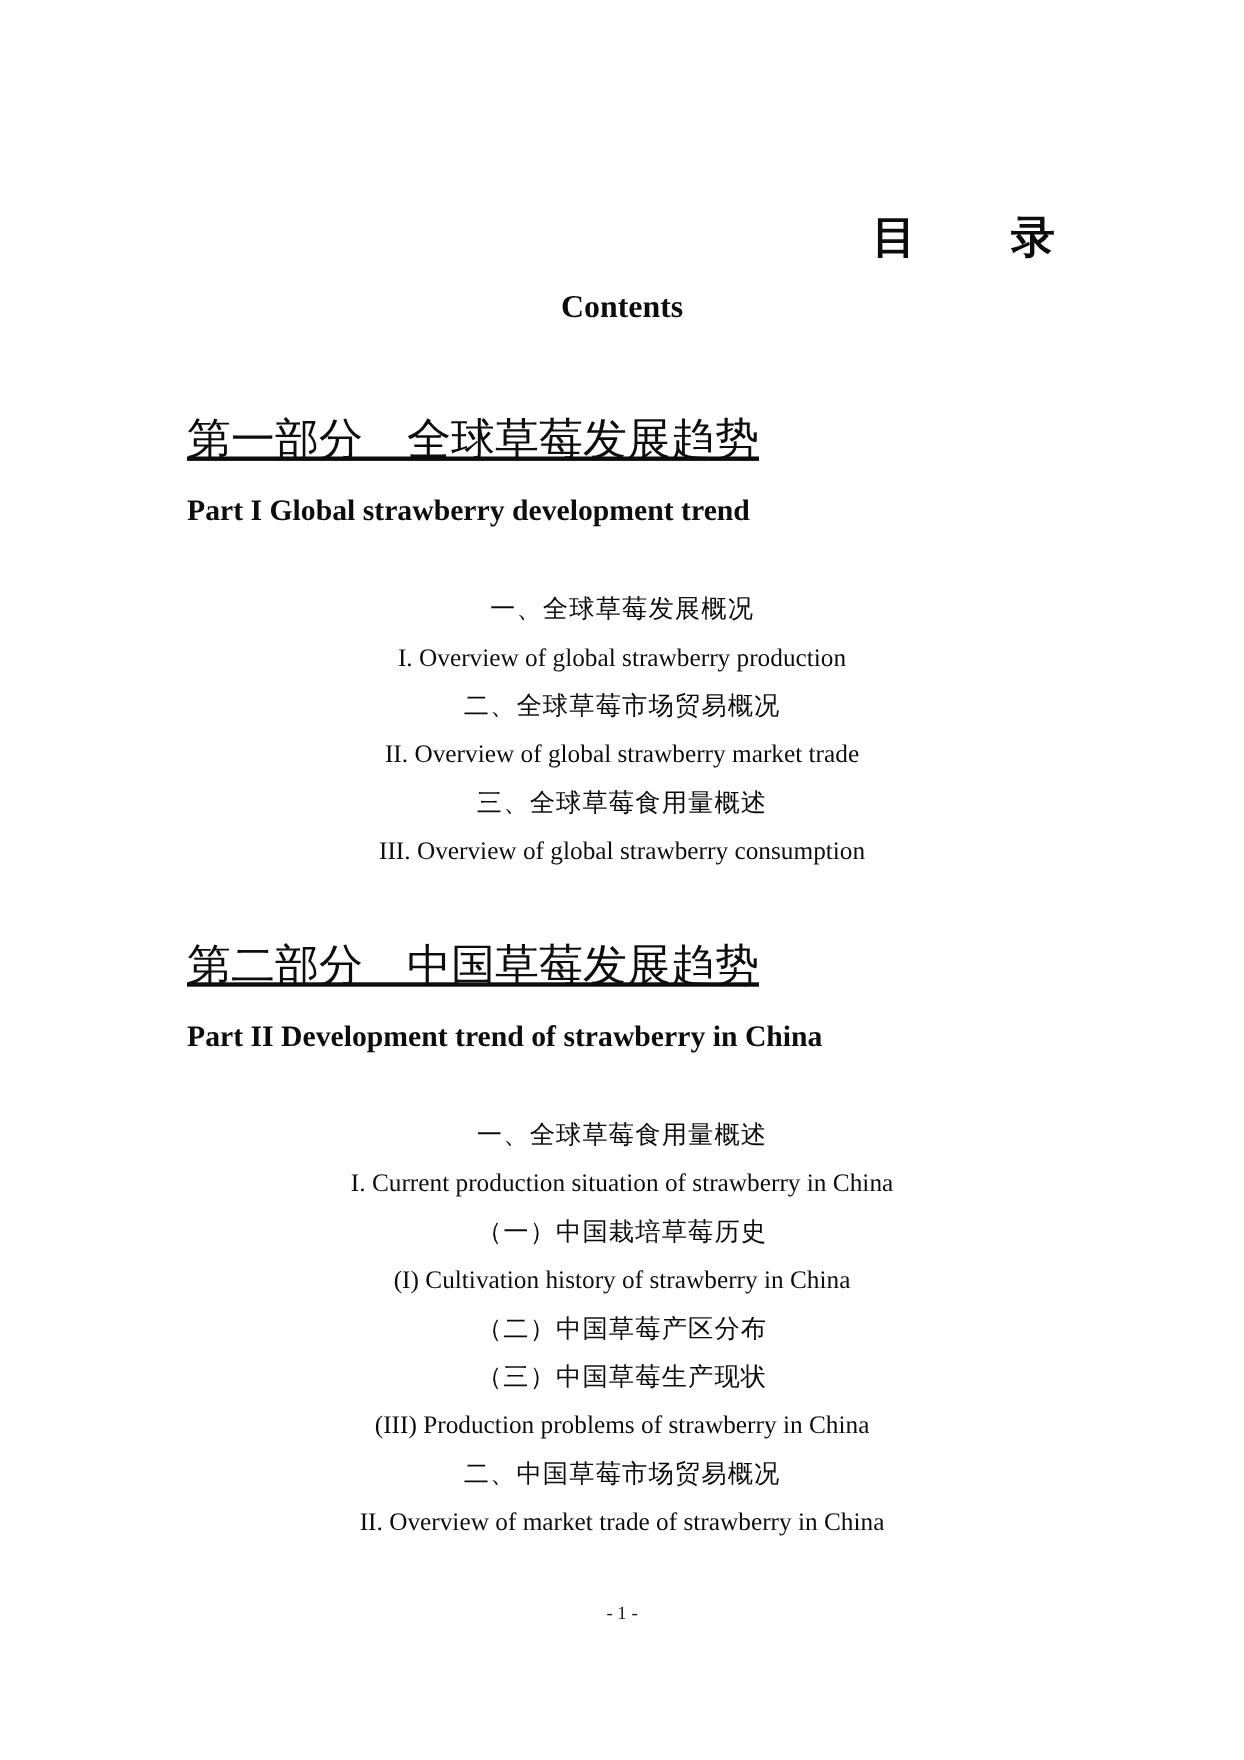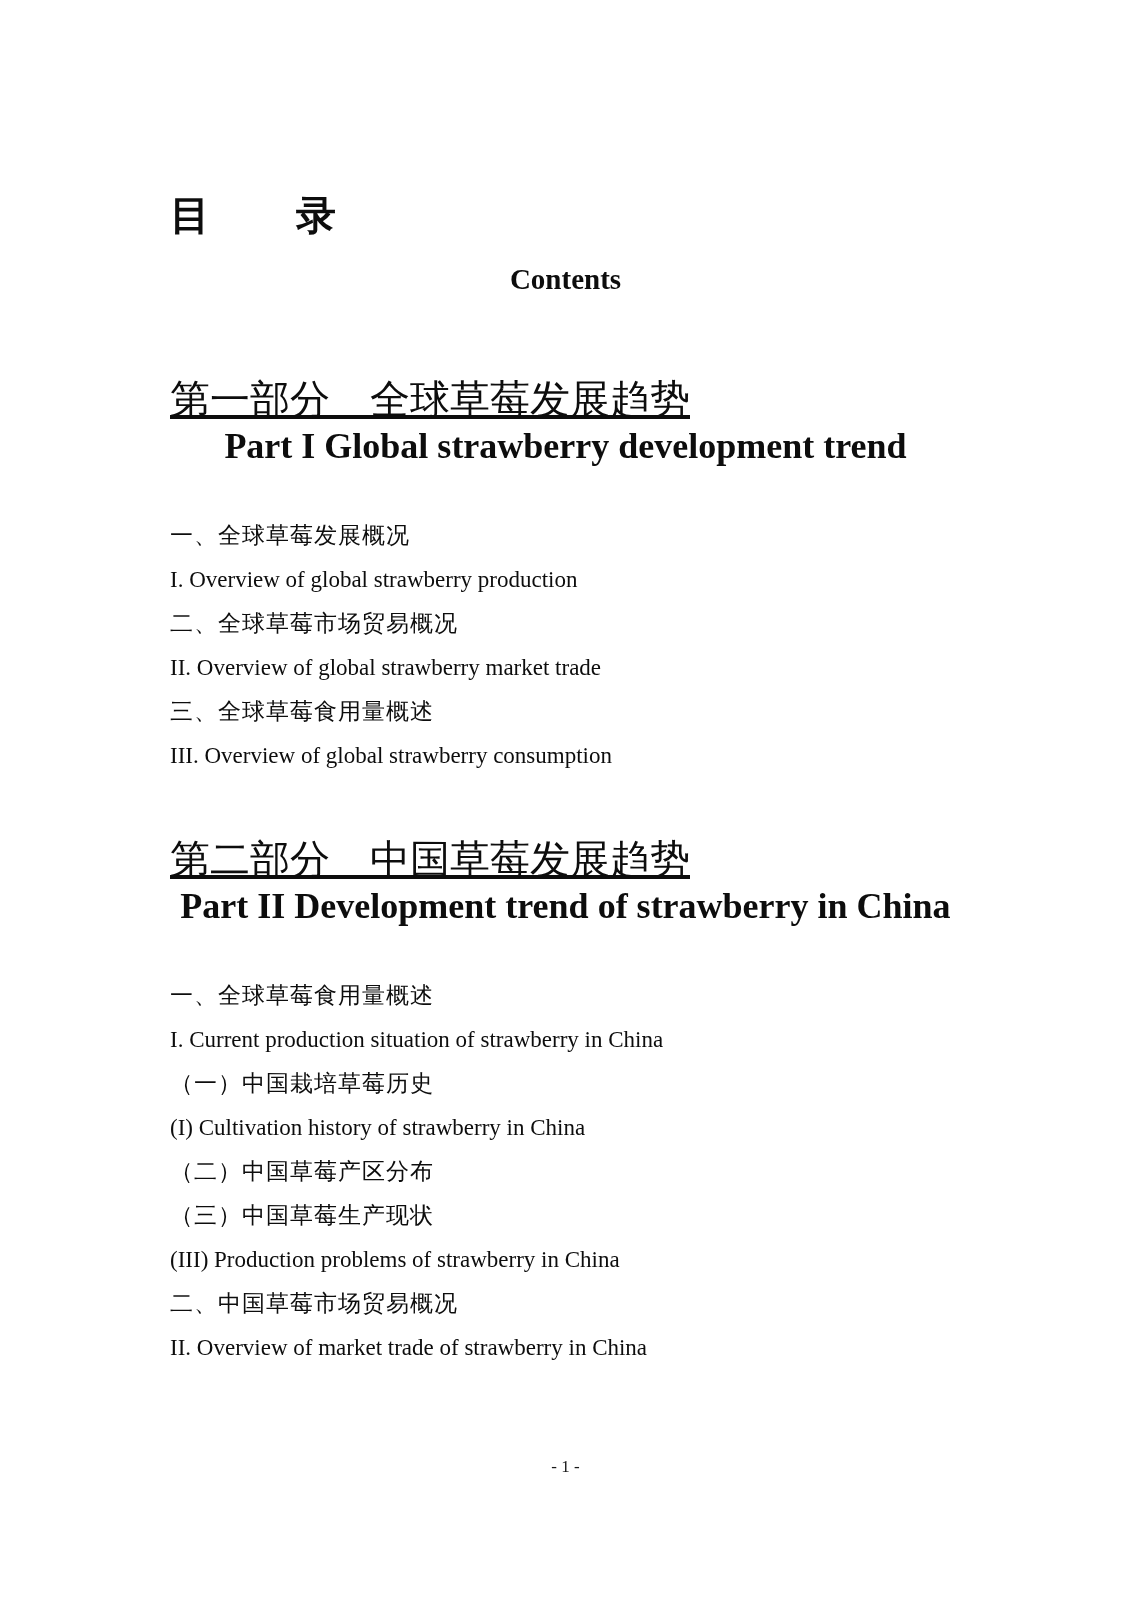--- a/index.html
+++ b/index.html
@@ -11,21 +11,21 @@
     color: #0d0d0d;
     overflow: hidden;
   }
   .page {
     width: 1131px;
     height: 1600px;
     padding: 192px 170px 0 170px;
     position: relative;
   }
   .title-cn {
-    text-align: left;
+    text-align: right;
     font-size: 40px;
     line-height: 48px;
     font-weight: 600;
     letter-spacing: 2px;
   }
   .title-en {
     text-align: center;
     font-size: 29px;
     line-height: 42px;
     font-weight: 700;
@@ -34,34 +34,33 @@
   .section-heading-cn {
     text-align: left;
     font-size: 40px;
     line-height: 40px;
     font-weight: 500;
     text-decoration: underline;
   }
   .section1 .section-heading-cn { margin-top: 80px; }
   .section2 .section-heading-cn { margin-top: 62px; }
   .section-heading-en {
-    text-align: center;
-    font-size: 36px;
+    font-size: 27px;
     line-height: 36px;
     font-weight: 700;
-    margin-top: 8px;
+    margin-top: 26px;
   }
   .toc-list {
     margin-top: 50px;
   }
   .toc-line {
     font-size: 23px;
     line-height: 44px;
     white-space: nowrap;
-    text-align: left;
+    text-align: center;
   }
   .toc-line.cn { letter-spacing: 1px; }
   .page-number {
     position: absolute;
     left: 0;
     width: 1131px;
     top: 1456px;
     text-align: center;
     font-size: 17px;
     line-height: 22px;

